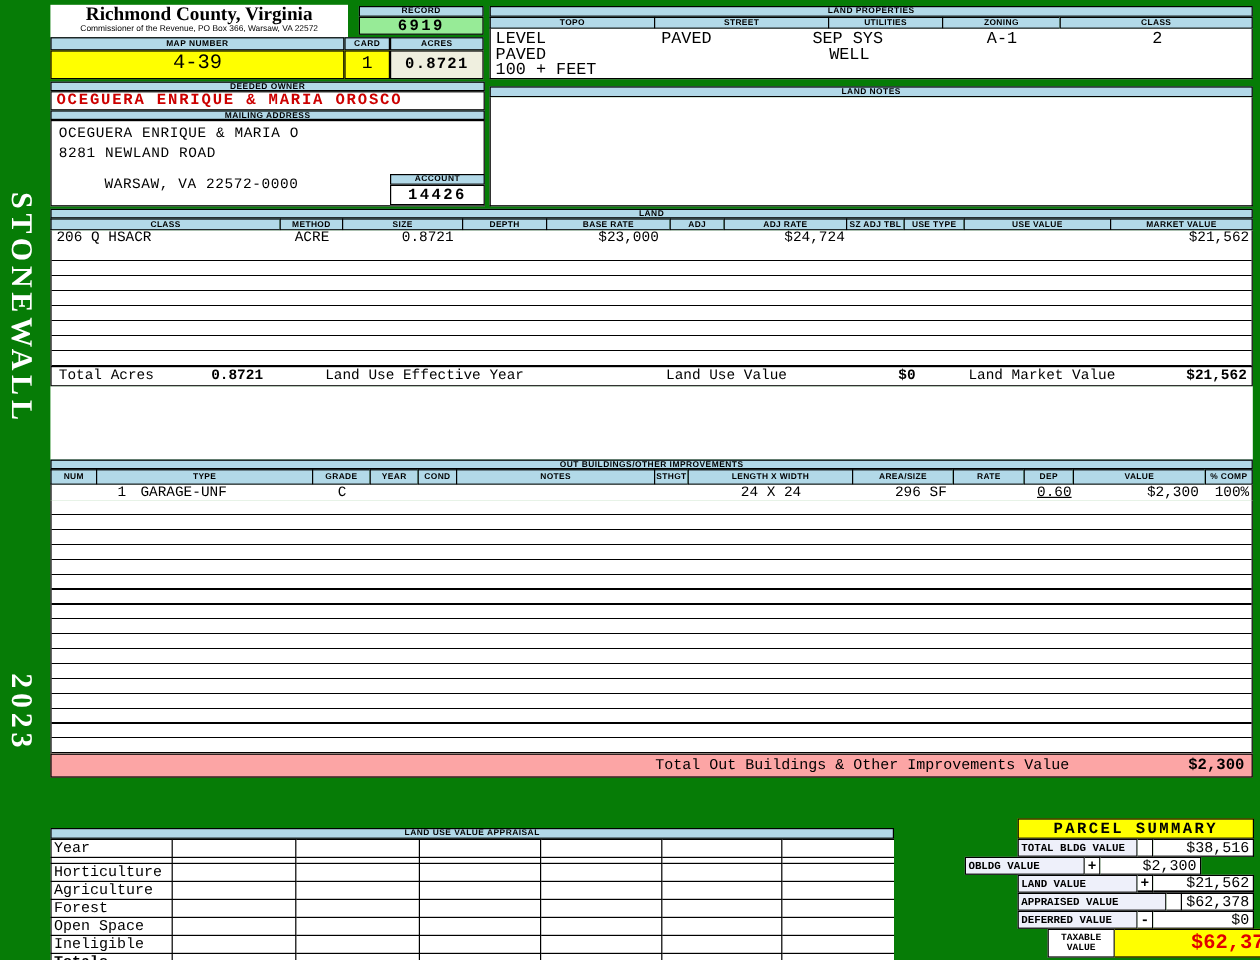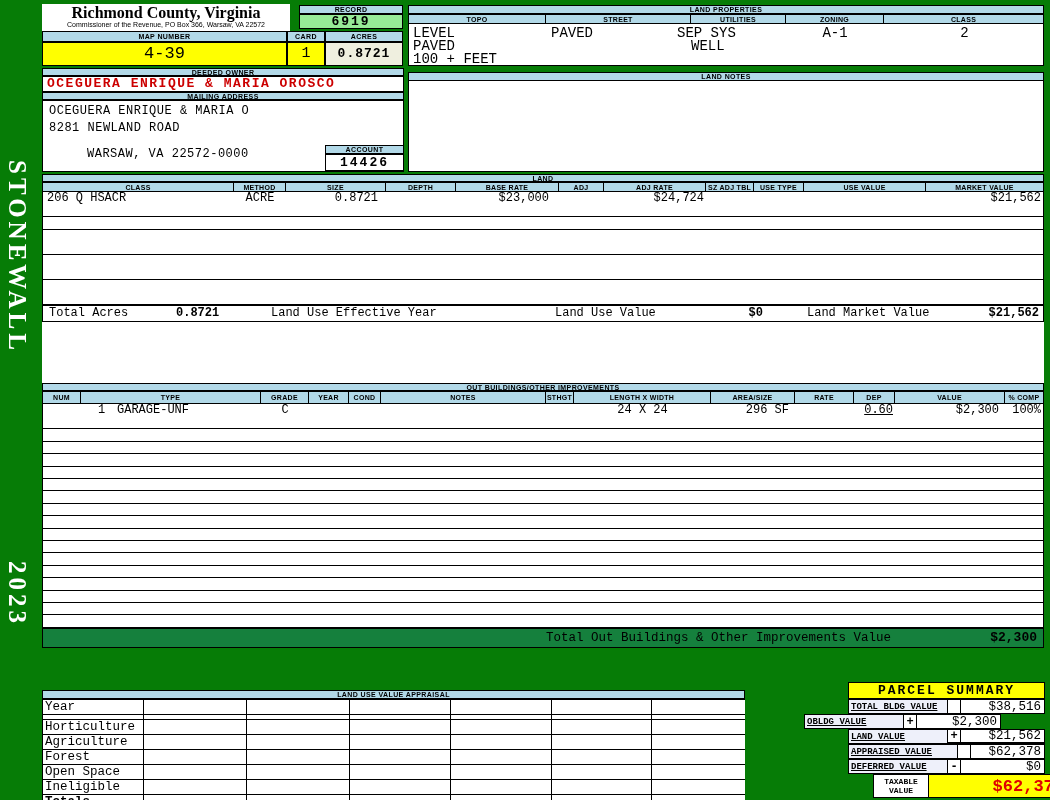--- a/index.html
+++ b/index.html
@@ -29,21 +29,21 @@
   .gridlines-land{background-image:repeating-linear-gradient(to bottom,#fff 0px,#fff 11.5px,#000 11.5px,#000 12.5px);
        background-color:#fff;border-left:1px solid #000;border-right:1px solid #000;}
   .gridlines-ob{background-image:repeating-linear-gradient(to bottom,#fff 0px,#fff 11.4px,#000 11.4px,#000 12.4px);
        background-color:#fff;border-left:1px solid #000;border-right:1px solid #000;}
   table.appr{border-collapse:collapse;width:703px;table-layout:fixed;background:#fff;}
   table.appr td{border:1px solid #000;background:#fff;padding:0 0 0 2px;overflow:hidden;
        font:12.5px "Liberation Mono",monospace;white-space:nowrap;}
   .ps-row{display:flex;position:absolute;}
   .ps-label{background:var(--label-lavender);border:1px solid #000;box-sizing:border-box;
        font:bold 9px "Liberation Mono",monospace;display:flex;align-items:center;padding-left:2px;
-       white-space:nowrap;overflow:hidden;text-decoration:underline;}
+       white-space:nowrap;overflow:hidden;}
   .ps-sign{background:#fff;border:1px solid #000;border-left:none;box-sizing:border-box;
        font:bold 12px "Liberation Mono",monospace;display:flex;align-items:center;justify-content:center;}
   .ps-value{background:#fff;border:1px solid #000;border-left:none;box-sizing:border-box;
        font:12.5px "Liberation Mono",monospace;display:flex;align-items:center;justify-content:flex-end;
        padding-right:3px;flex:1;}
 </style>
 </head>
 <body>
 
 <div id="card">
@@ -153,21 +153,21 @@
     <span class="cell" style="left:55px;">1</span>
     <span class="cell" style="left:74px;">GARAGE-UNF</span>
     <span class="cell" style="left:218px;width:48px;text-align:center;">C</span>
     <span class="cell" style="left:531px;width:137px;text-align:center;">24 X 24</span>
     <span class="cell right" style="left:668px;width:78px;">296 SF</span>
     <span class="cell right" style="left:772px;width:78px;text-decoration:underline;">0.60</span>
     <span class="cell right" style="left:880px;width:76px;">$2,300</span>
     <span class="cell right" style="left:958px;width:40px;">100%</span>
   </div>
   <div class="box gridlines-ob" style="left:42px;top:417px;width:1002px;height:211px;"></div>
-  <div class="box" style="left:42px;top:628px;width:1002px;height:20px;background:#15803d;border:1px solid #000;line-height:18px;font-size:12.5px;">
+  <div class="box" style="left:42px;top:628px;width:1002px;height:20px;background:#fca5a5;border:1px solid #000;line-height:18px;font-size:12.5px;">
     <span class="cell" style="left:503px;">Total Out Buildings &amp; Other Improvements Value</span>
     <span class="cell b right" style="right:6px;font-size:13px;">$2,300</span>
   </div>
 
   <div class="box hdr" style="left:42px;top:690px;width:703px;height:9px;">LAND USE VALUE APPRAISAL</div>
   <div class="box" style="left:42px;top:699px;width:703px;height:101px;overflow:hidden;">
     <table class="appr">
       <colgroup>
           <col style="width:101px">
           <col style="width:103px">
@@ -265,21 +265,21 @@
     <div class="ps-label" style="width:100px;">OBLDG VALUE</div>
     <div class="ps-sign" style="width:13px;">+</div>
     <div class="ps-value">$2,300</div>
   </div>
   <div class="ps-row" style="left:848px;top:729px;width:197px;height:15px;border-bottom:1px solid #000;">
     <div class="ps-label" style="width:100px;">LAND VALUE</div>
     <div class="ps-sign" style="width:13px;border-bottom:2px solid #000;">+</div>
     <div class="ps-value" style="border-bottom:2px solid #000;">$21,562</div>
   </div>
   <div class="ps-row" style="left:848px;top:744px;width:197px;height:15px;">
-    <div class="ps-label" style="width:110px;">APPRAISED VALUE</div>
+    <div class="ps-label" style="width:124px;">APPRAISED VALUE</div>
     <div class="ps-sign" style="width:13px;"></div>
     <div class="ps-value">$62,378</div>
   </div>
   <div class="ps-row" style="left:848px;top:759px;width:197px;height:15px;">
     <div class="ps-label" style="width:100px;">DEFERRED VALUE</div>
     <div class="ps-sign" style="width:13px;">-</div>
     <div class="ps-value">$0</div>
   </div>
   <div class="ps-row" style="left:848px;top:774px;width:197px;height:24px;padding-left:25px;">
     <div style="width:56px;background:#fff;border:1px solid #000;box-sizing:border-box;font:bold 8px 'Liberation Mono',monospace;display:flex;flex-direction:column;align-items:center;justify-content:center;line-height:9px;">

